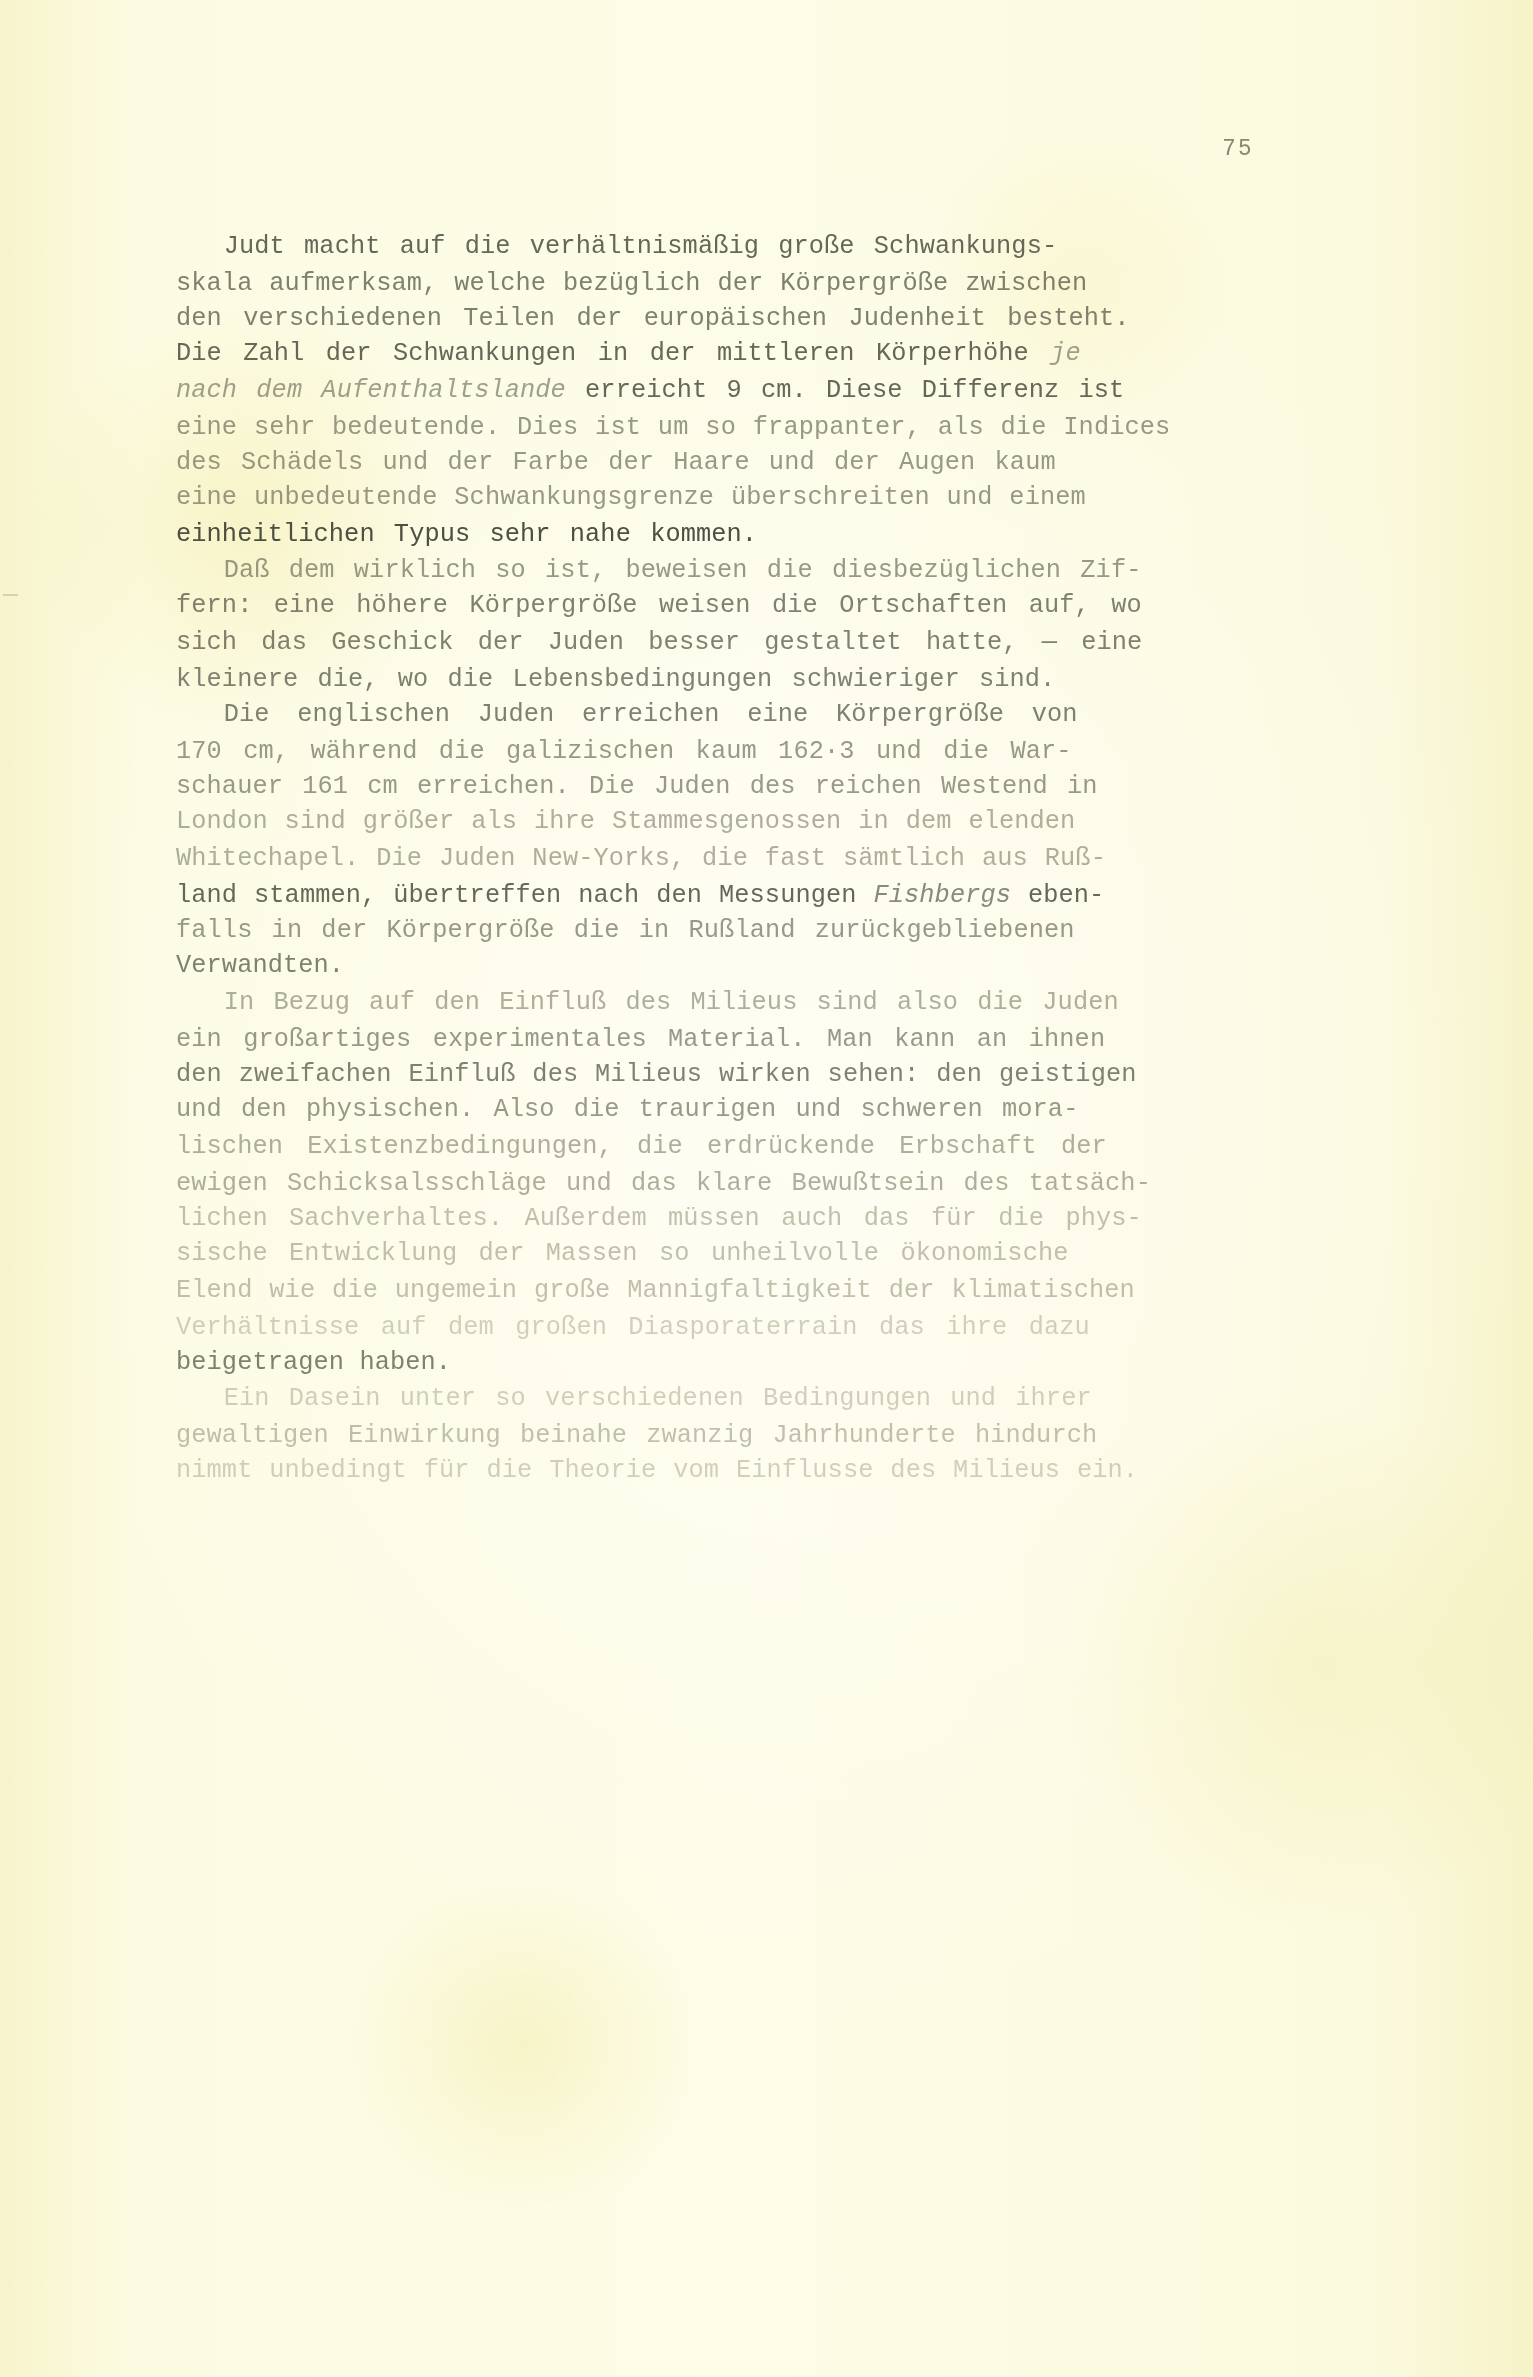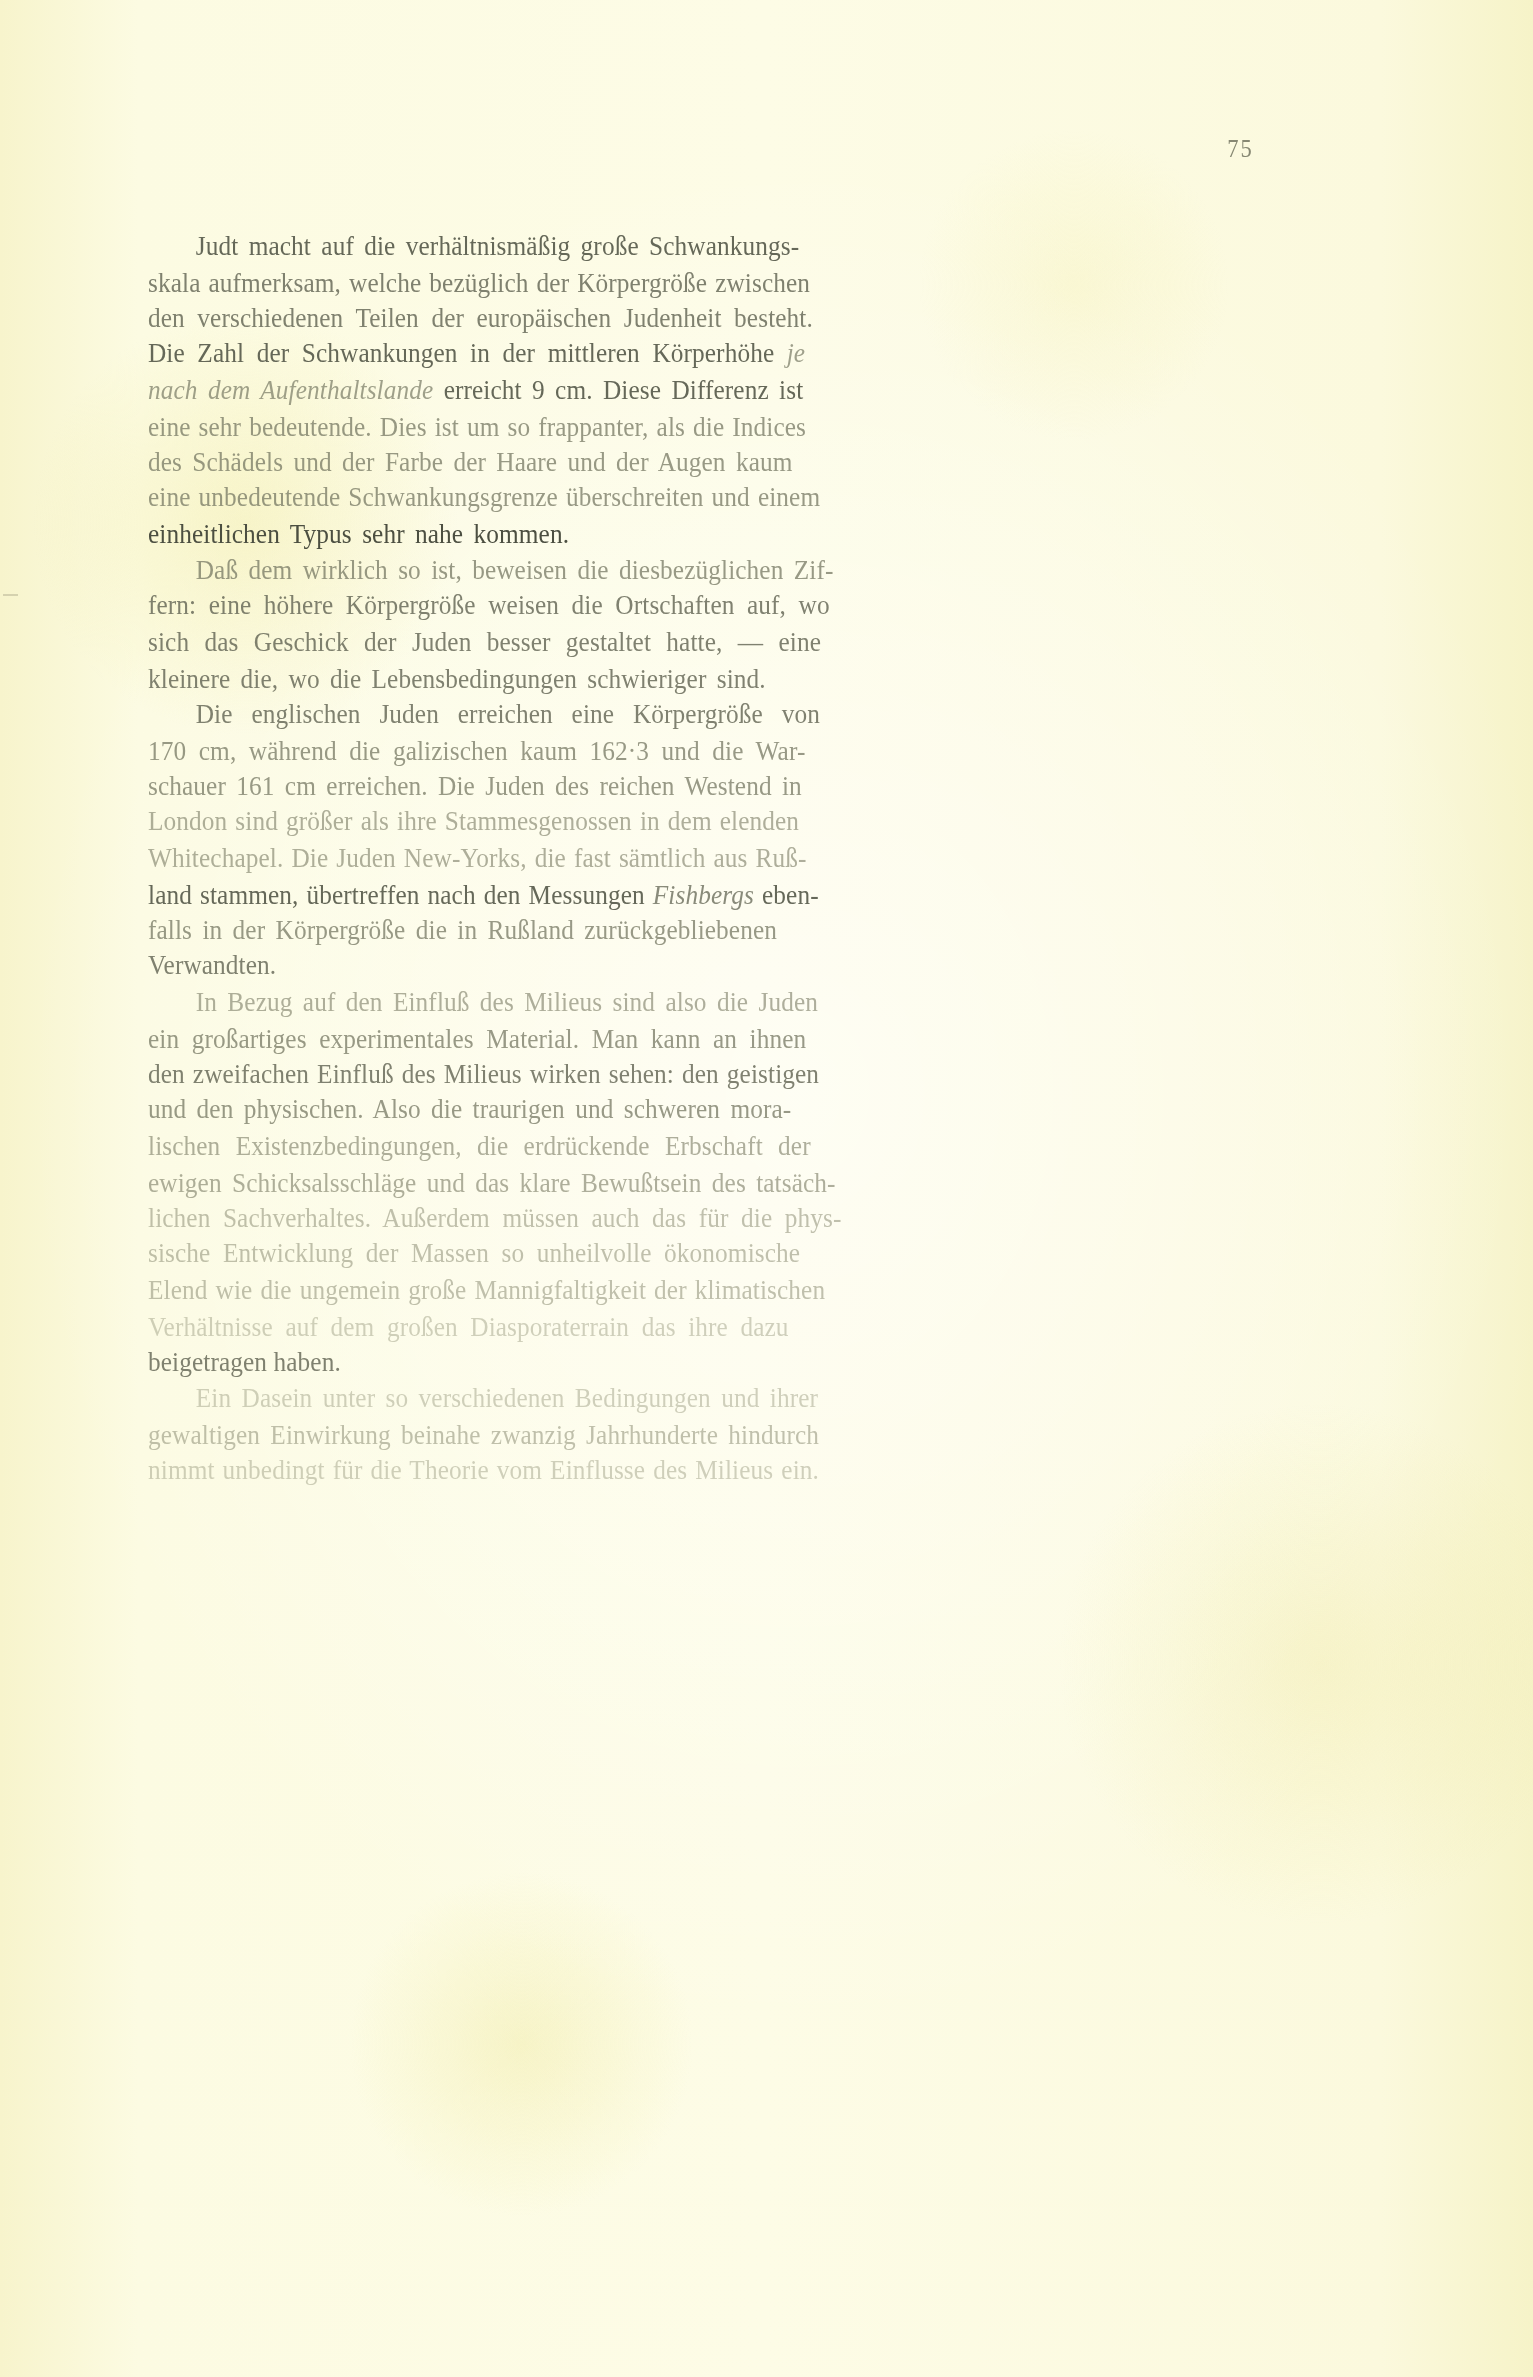--- a/index.html
+++ b/index.html
@@ -11,20 +11,21 @@
     font-family: "Liberation Serif", "DejaVu Serif", serif;
   }
 
   
   #page {
     position: relative;
     width: 1534px;
     height: 2377px;
     background: #fbfbdf;
     overflow: hidden;
+    font-family: Liberation Mono, monospace;
   }
 
   
   #paper-tint {
     position: absolute;
     inset: 0;
     background:
       radial-gradient(ellipse 70% 55% at 52% 46%, rgba(255,255,255,0.55) 0%, rgba(255,255,255,0.22) 45%, rgba(255,255,255,0) 72%),
       linear-gradient(90deg, #f7f4cc 0%, #fcfbe2 9%, #fdfce6 50%, #fbf9dd 90%, #f6f3c8 100%),
       linear-gradient(180deg, #fbf8d6 0%, #fdfde8 10%, #fdfce6 78%, #f9f6d2 100%);
@@ -62,21 +63,21 @@
     font-size: 24.5px;
     letter-spacing: 2.3px;
     color: #6e705c;
     opacity: .82;
     transform: scaleX(.92);
   }
 
   
   #textblock {
     position: absolute;
-    left: 148px;
+    left: 176px;
     top: 228px;
     width: 1159px;
   }
 
   .para { margin: 0; }
 
   .ln {
     display: block;
     position: relative;
     height: 36px;

